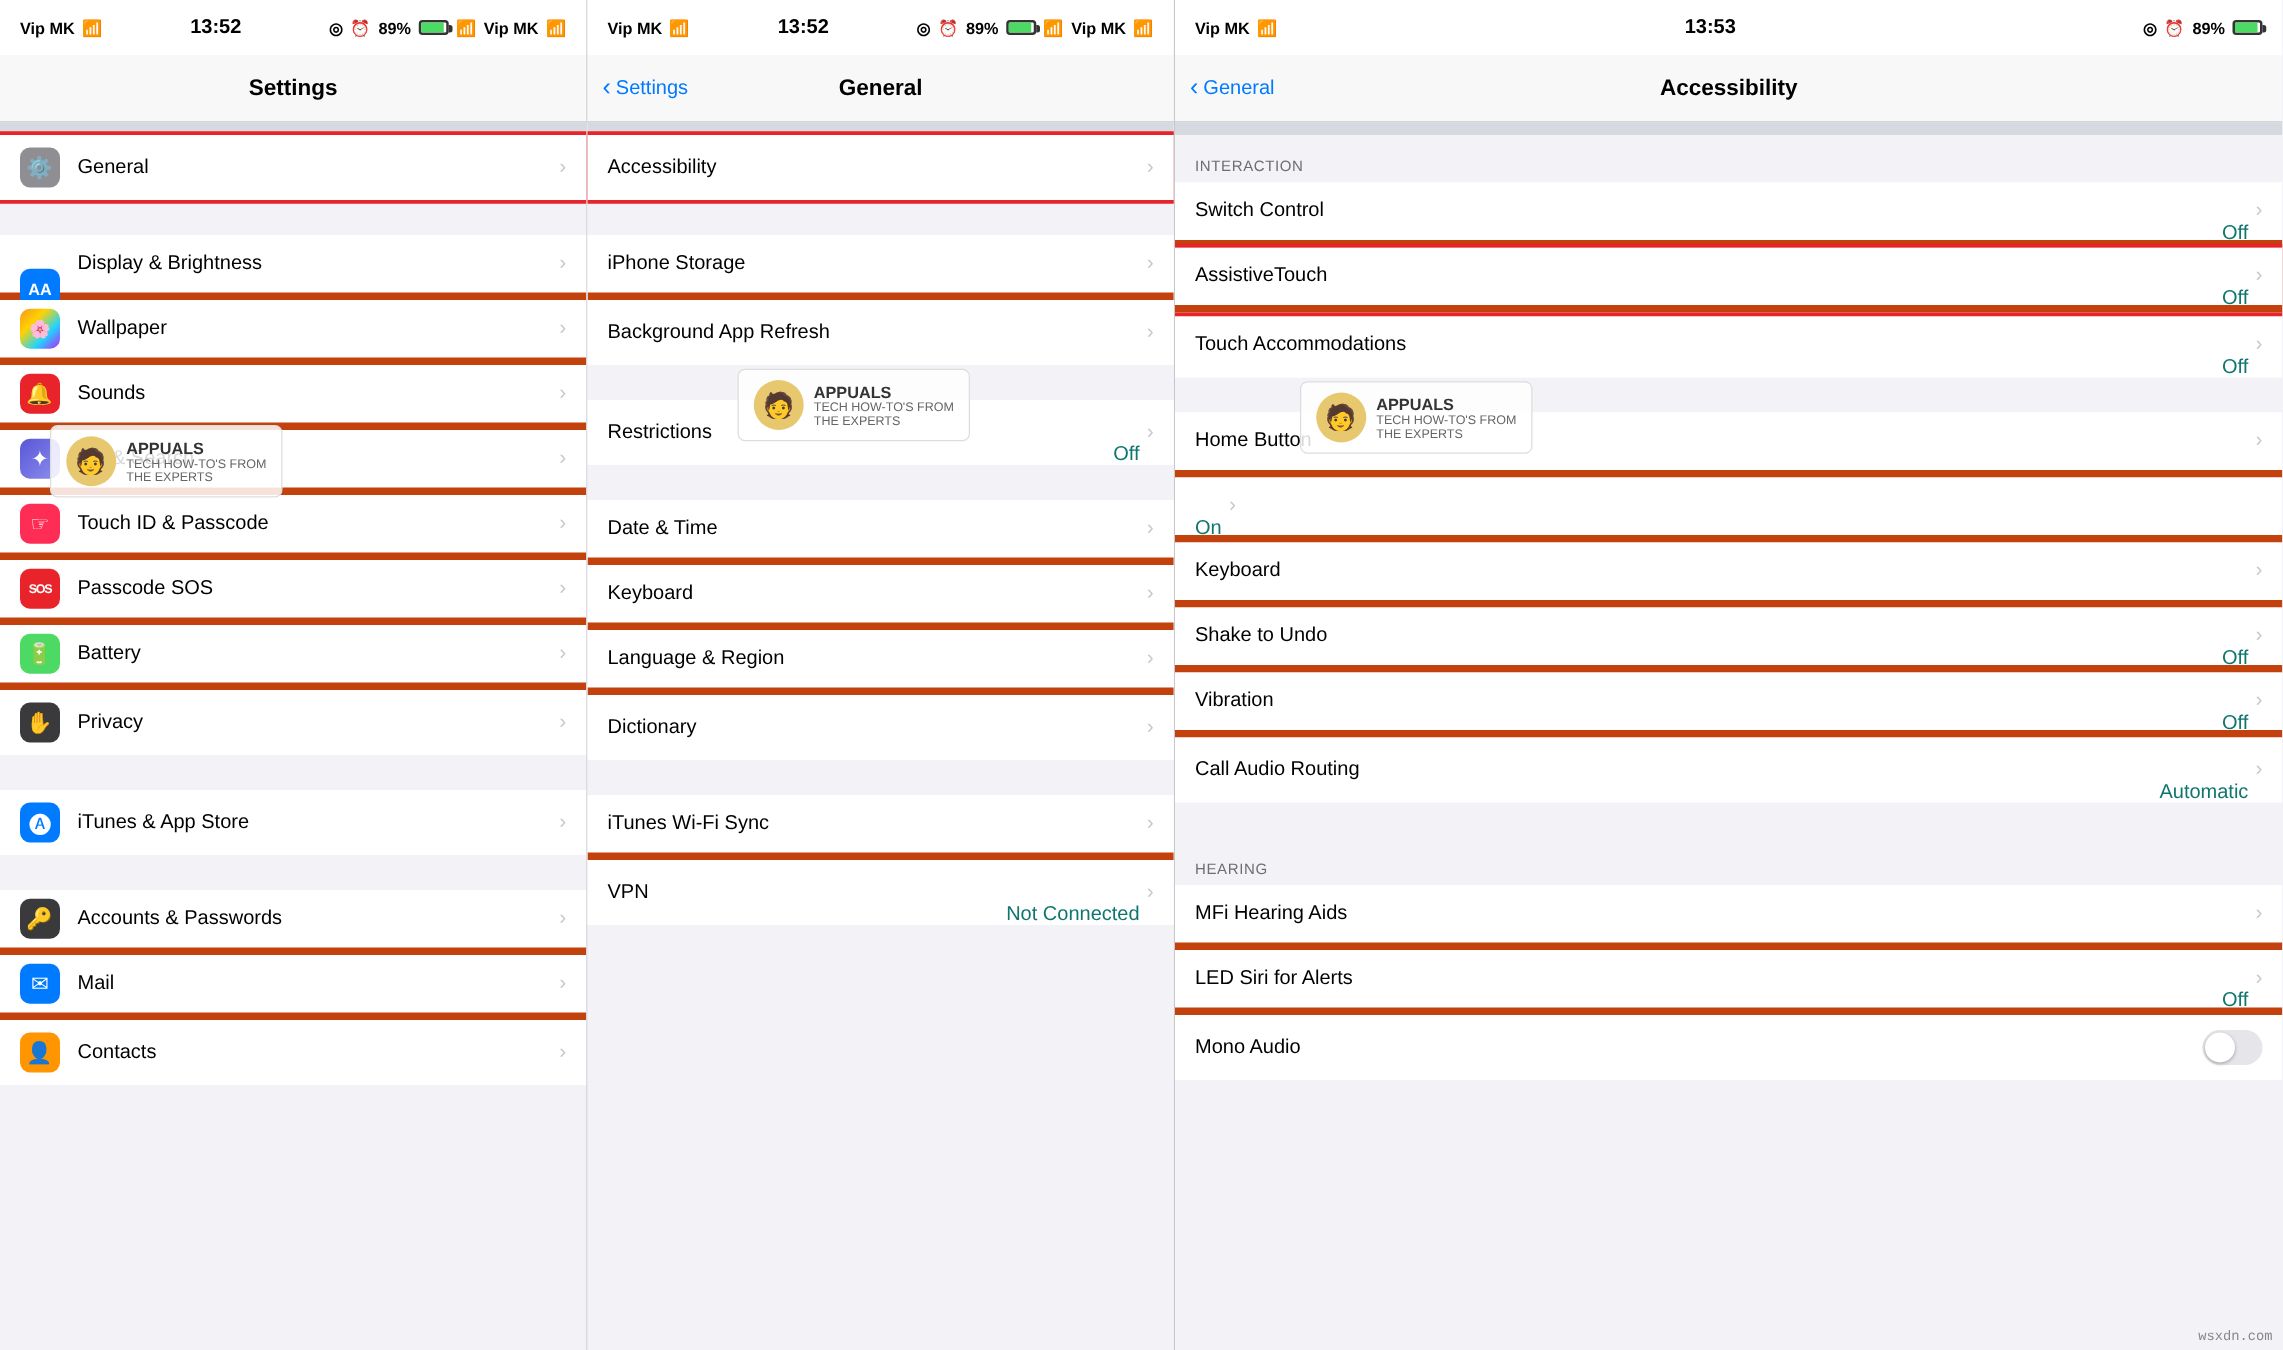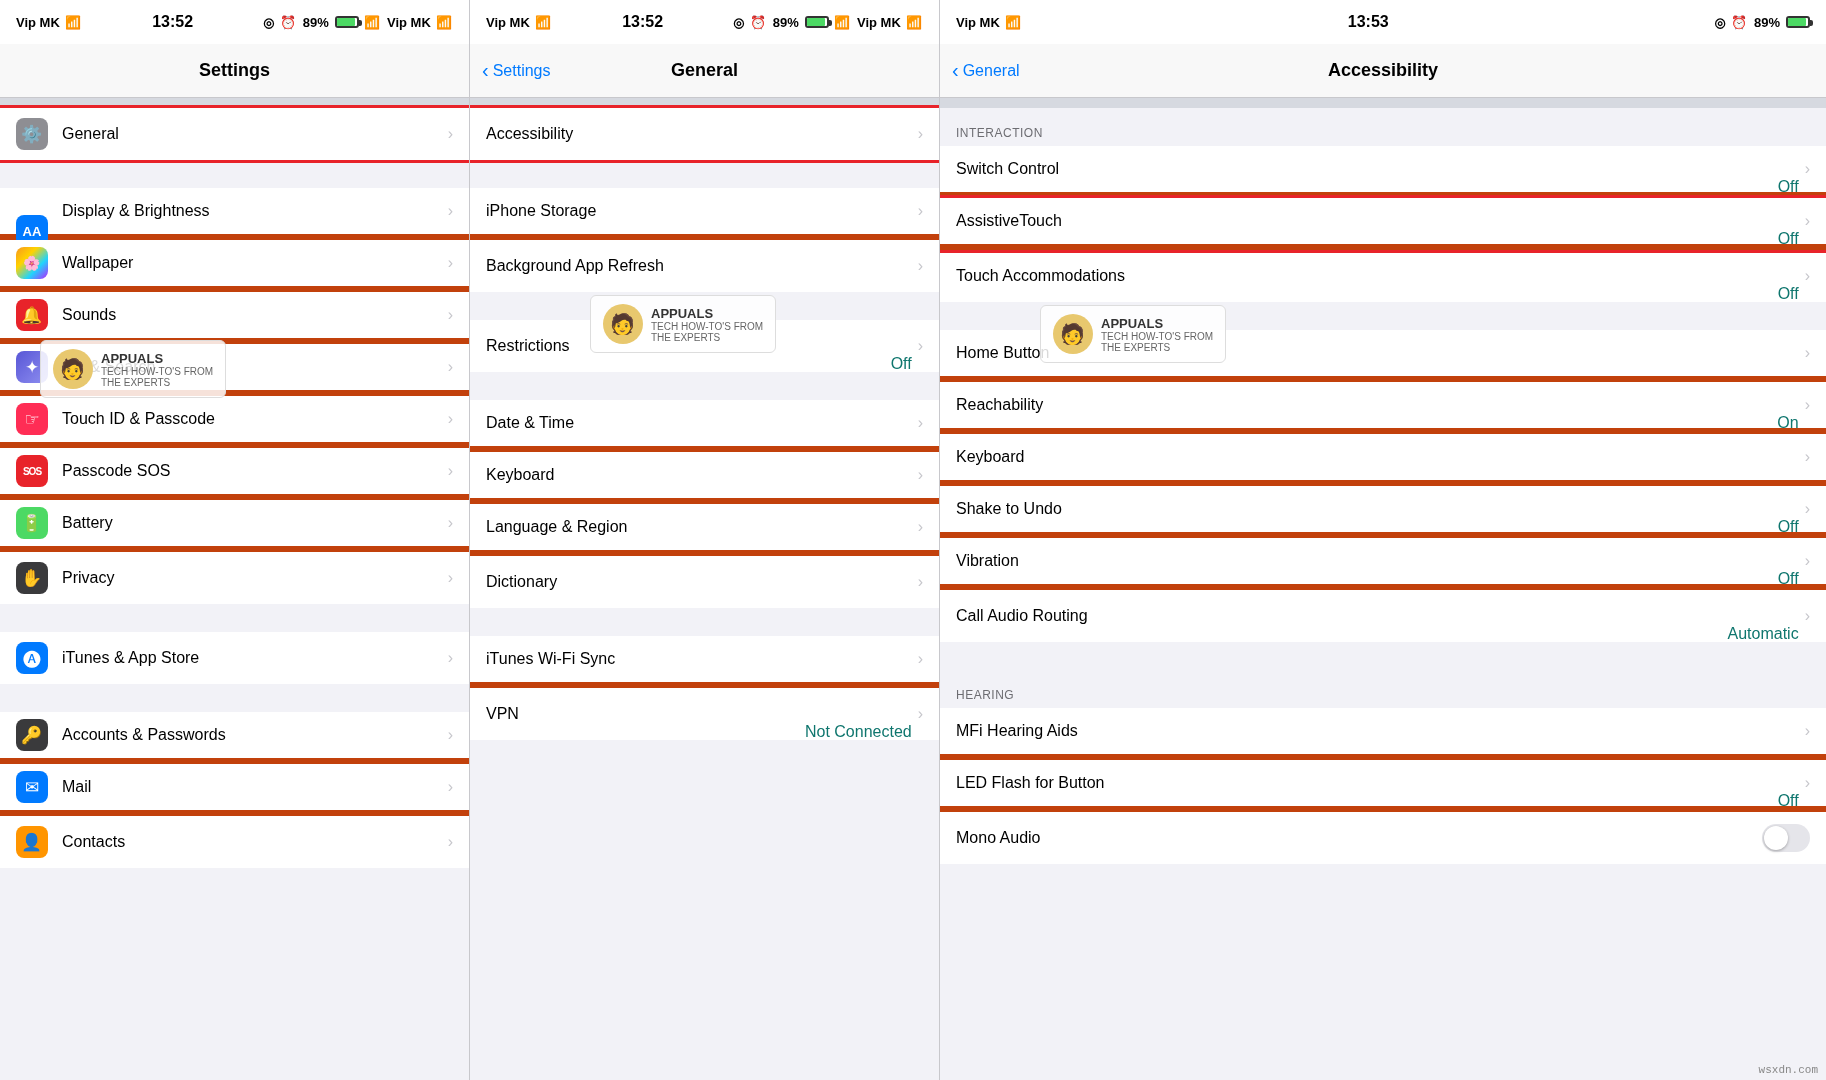--- a/index.html
+++ b/index.html
@@ -473,21 +473,20 @@
       </div>
 
       <div class="group-gap"></div>
 
       <div class="settings-group">
         <div class="settings-row">
           <span class="row-label">Home Button</span>
           <span class="row-chevron">›</span>
         </div>
         <div class="settings-row">
-          <span class="row-label">Reachability</span>
           <span class="row-value">On</span>
           <span class="row-chevron">›</span>
         </div>
         <div class="settings-row">
           <span class="row-label">Keyboard</span>
           <span class="row-chevron">›</span>
         </div>
         <div class="settings-row">
           <span class="row-label">Shake to Undo</span>
           <span class="row-value">Off</span>
@@ -508,21 +507,21 @@
       <div class="group-gap"></div>
 
       <div class="section-header">HEARING</div>
 
       <div class="settings-group">
         <div class="settings-row">
           <span class="row-label">MFi Hearing Aids</span>
           <span class="row-chevron">›</span>
         </div>
         <div class="settings-row">
-          <span class="row-label">LED Flash for Button</span>
+          <span class="row-label">LED Siri for Alerts</span>
           <span class="row-value">Off</span>
           <span class="row-chevron">›</span>
         </div>
         <div class="settings-row">
           <span class="row-label">Mono Audio</span>
           <div class="toggle">
             <div class="toggle-thumb"></div>
           </div>
         </div>
       </div>

